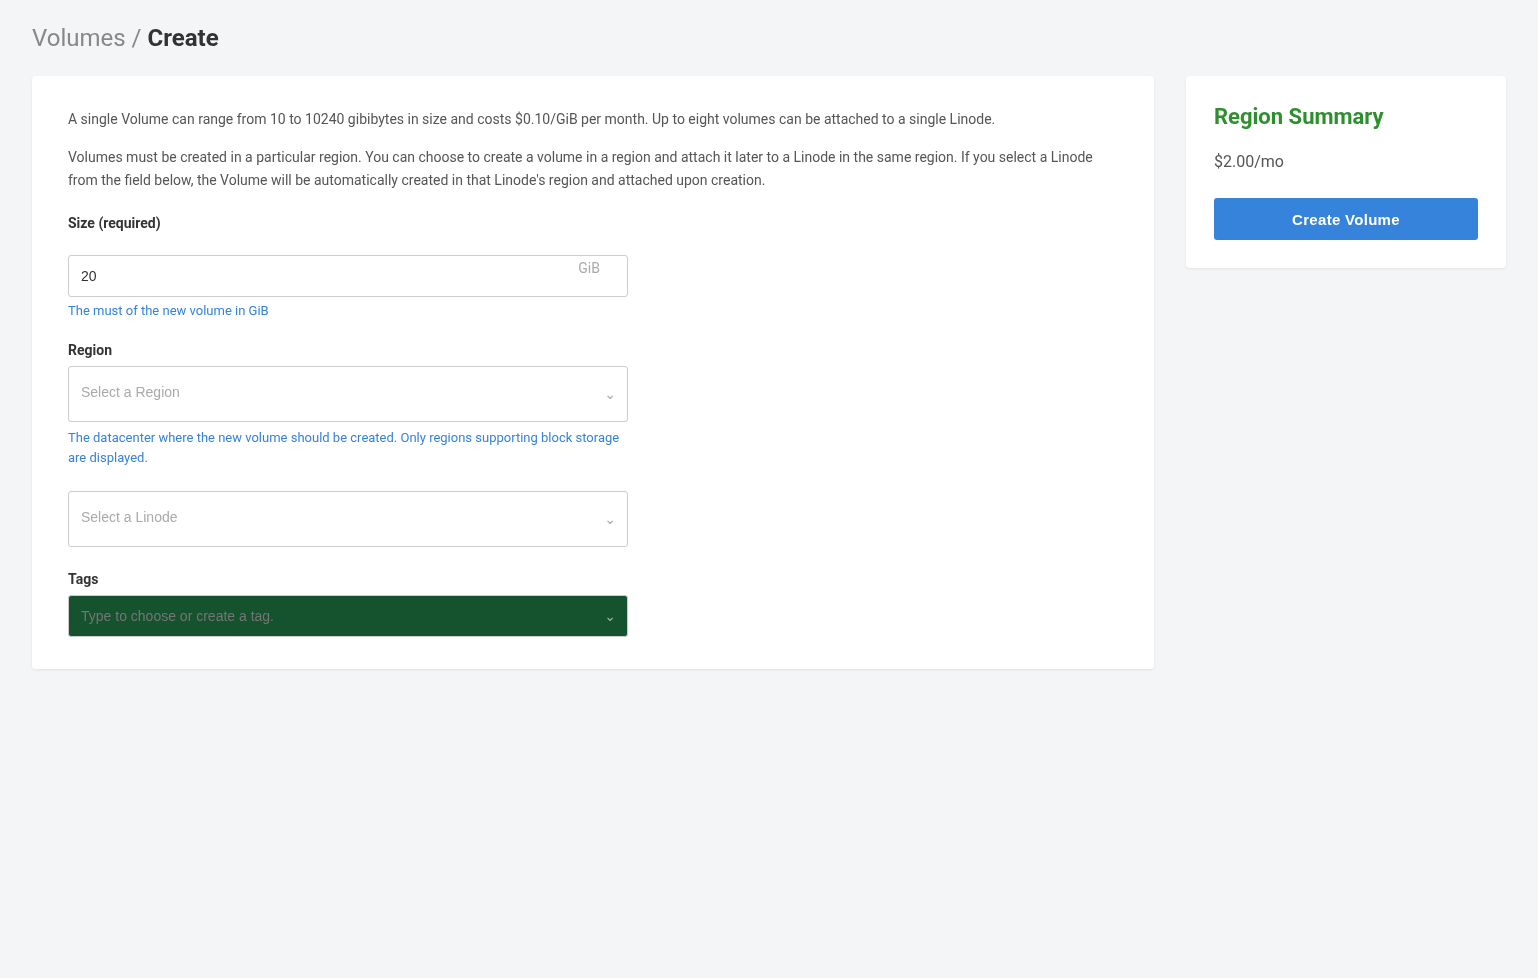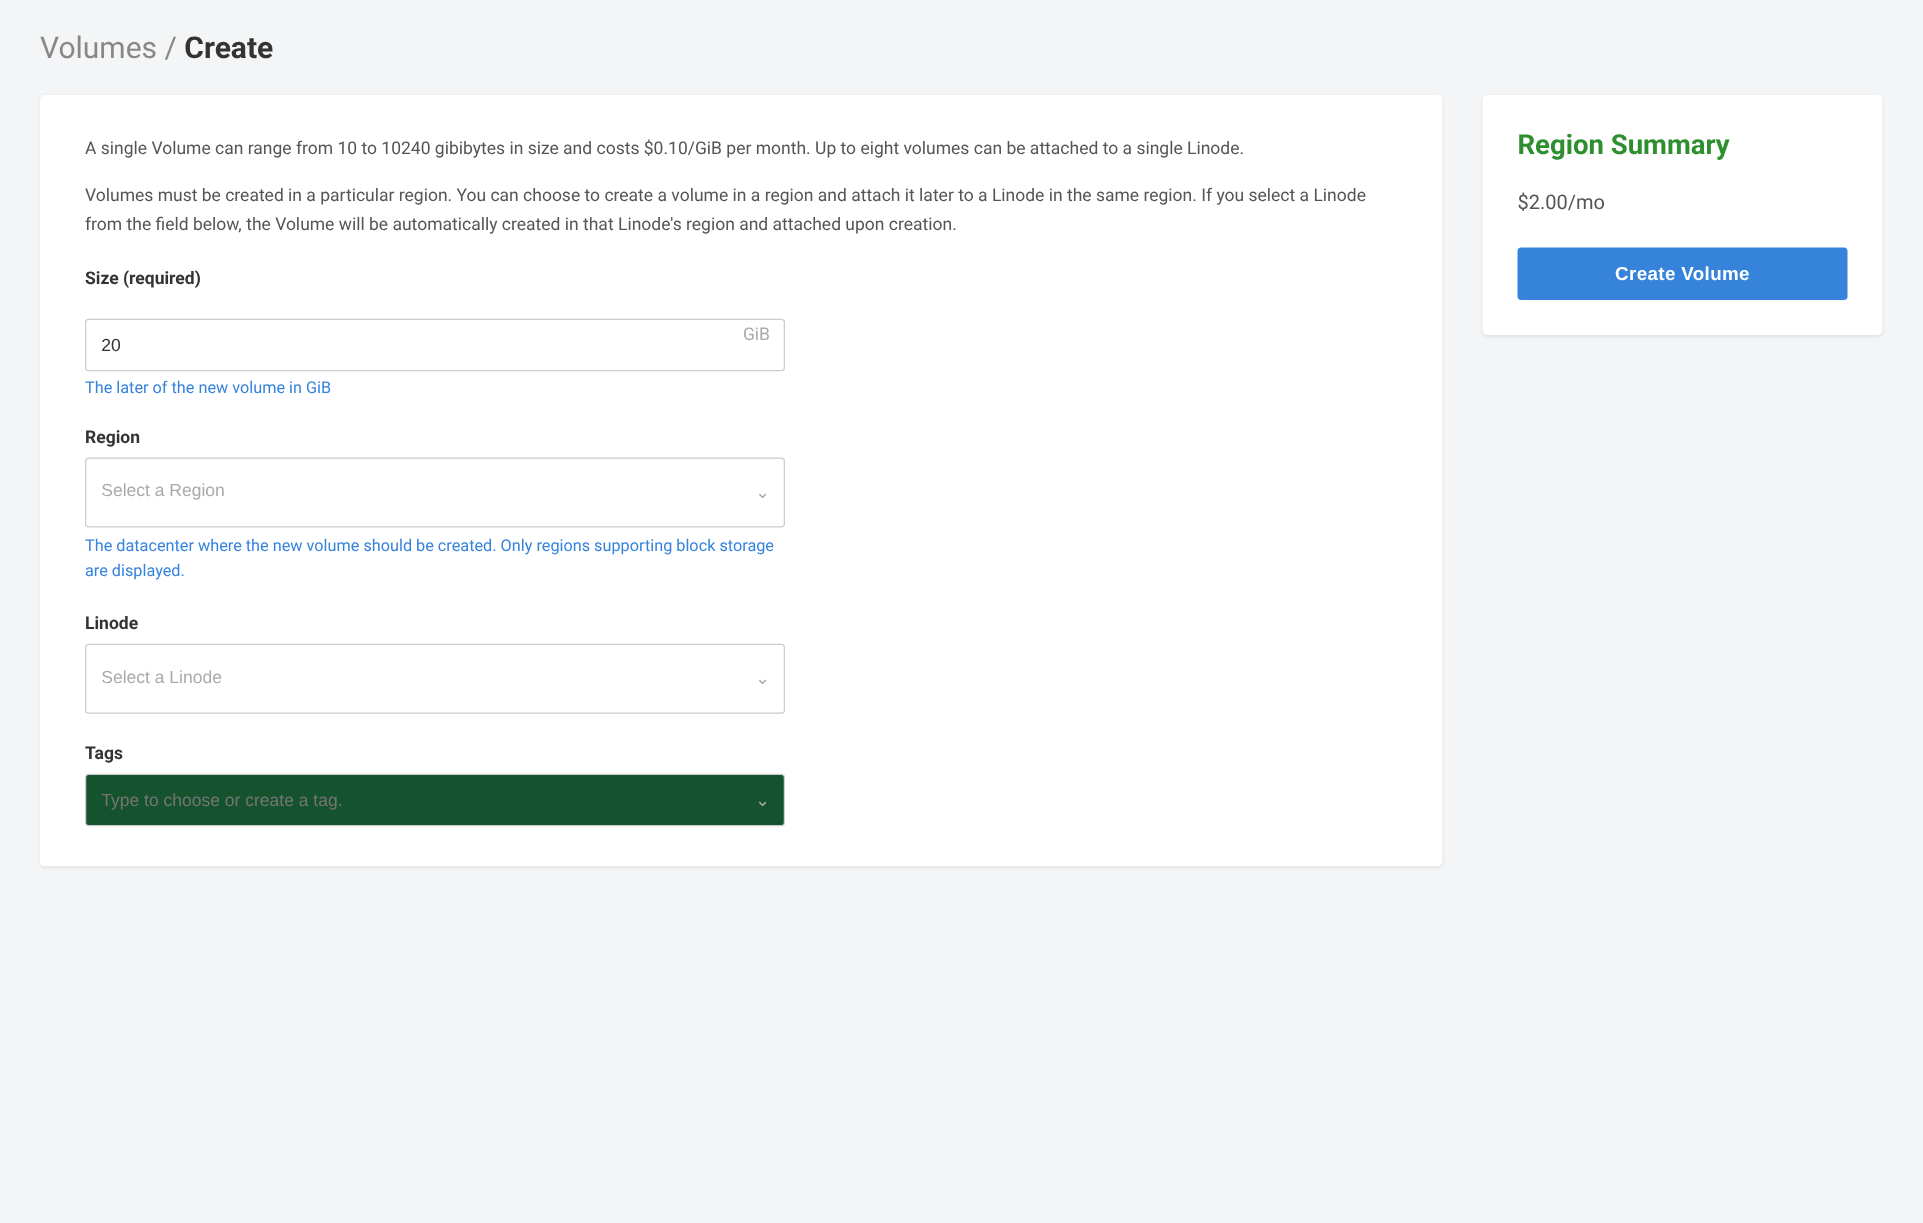--- a/index.html
+++ b/index.html
@@ -105,21 +105,21 @@
       border-radius: 3px;
       padding: 0 52px 0 12px;
       font-size: 14px;
       color: #333;
       outline: none;
       margin-top: 16px;
     }
 
     .size-unit {
       position: absolute;
-      right: 12px;
+      right: 28px;
       top: 50%;
       transform: translateY(-50%);
       color: #aaa;
       font-size: 14px;
       pointer-events: none;
     }
 
     .helper-text {
       margin-top: 6px;
       font-size: 13px;
@@ -243,36 +243,35 @@
       <p class="info-text">A single Volume can range from 10 to 10240 gibibytes in size and costs $0.10/GiB per month. Up to eight volumes can be attached to a single Linode.</p>
       <p class="info-text">Volumes must be created in a particular region. You can choose to create a volume in a region and attach it later to a Linode in the same region. If you select a Linode from the field below, the Volume will be automatically created in that Linode's region and attached upon creation.</p>
 
 
       <div class="form-group">
         <label class="form-label">Size (required)</label>
         <div class="size-input-wrapper">
           <input type="text" class="size-input" value="20" style="">
           <span class="size-unit">GiB</span>
         </div>
-        <p class="helper-text">The later of the new volume in GiB</p>
+        <p class="helper-text">The must of the new volume in GiB</p>
       </div>
 
       <div class="form-group">
         <label class="form-label">Region</label>
         <div class="select-wrapper">
           <select class="select-field">
             <option value="" disabled="" selected="">Select a Region</option>
           </select>
           <span class="chevron-icon">⌄</span>
         </div>
         <p class="region-helper">The datacenter where the new volume should be created. Only regions supporting block storage are displayed.</p>
       </div>
 
       <div class="form-group">
-        <label class="form-label">Linode</label>
         <div class="select-wrapper">
           <select class="select-field">
             <option value="" disabled="" selected="">Select a Linode</option>
           </select>
           <span class="chevron-icon">⌄</span>
         </div>
       </div>
 
       <div class="form-group">
         <label class="form-label">Tags</label>

